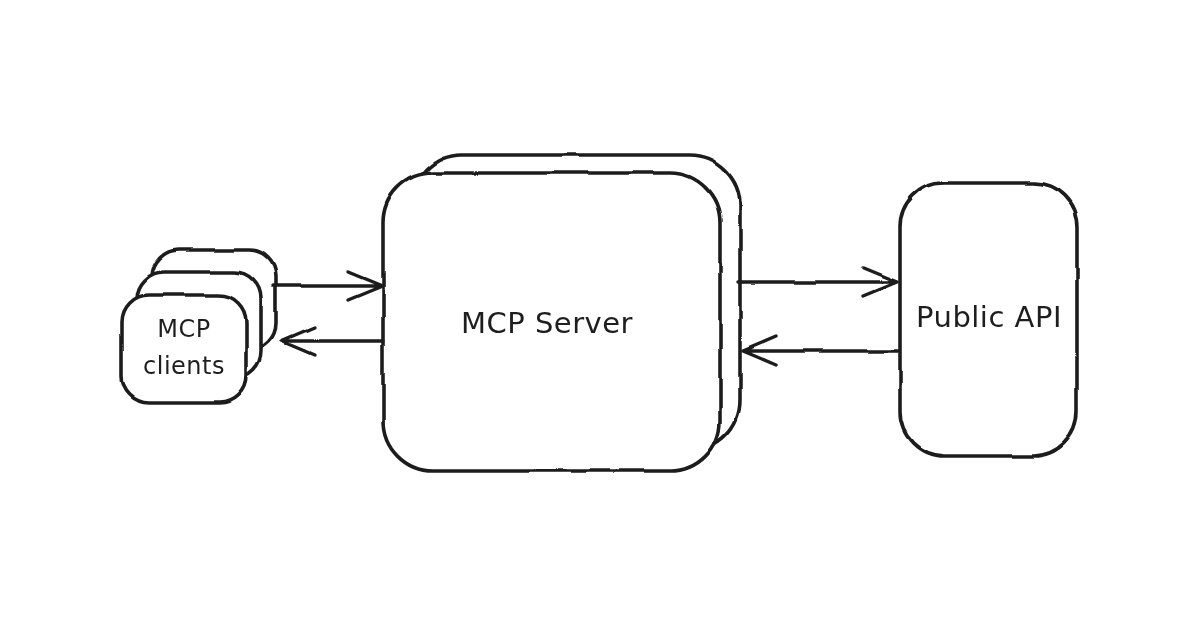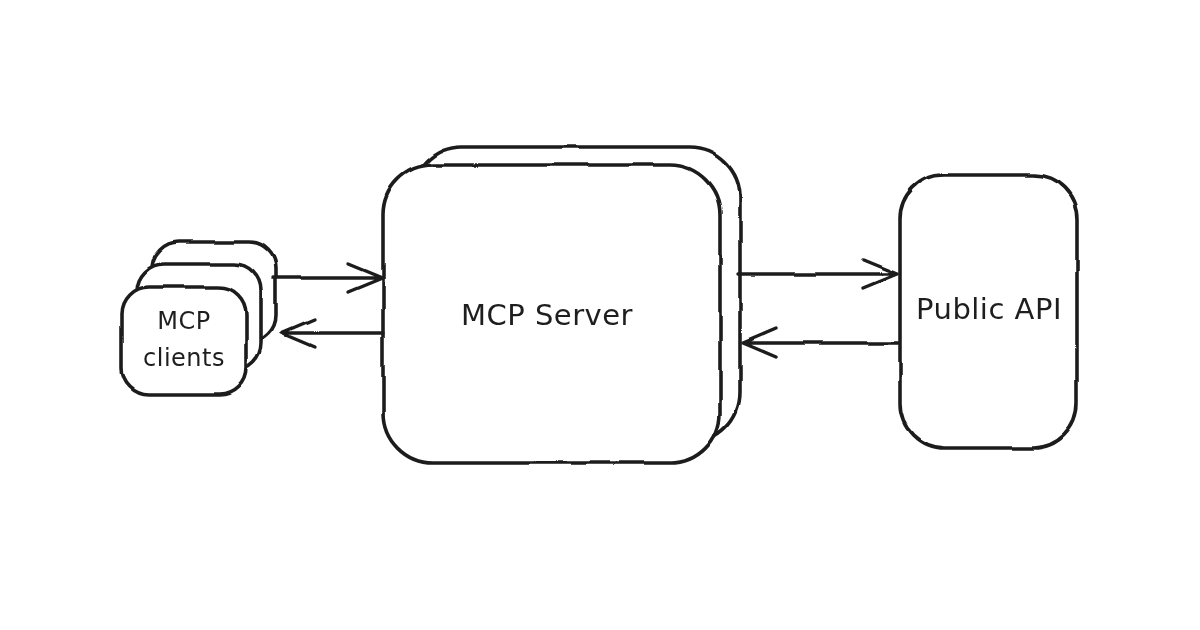--- a/index.html
+++ b/index.html
@@ -10,20 +10,21 @@
     width: 1200px;
     height: 630px;
     overflow: hidden;
     background: #ffffff;
     font-family: "DejaVu Sans", sans-serif;
   }
   .stage {
     position: relative;
     width: 1200px;
     height: 528px;
+    margin-top: 8px;
   }
   svg.diagram {
     display: block;
     width: 1200px;
     height: 630px;
   }
   .node-label {
     font-family: "DejaVu Sans", sans-serif;
     letter-spacing: 0.5px;
   }

